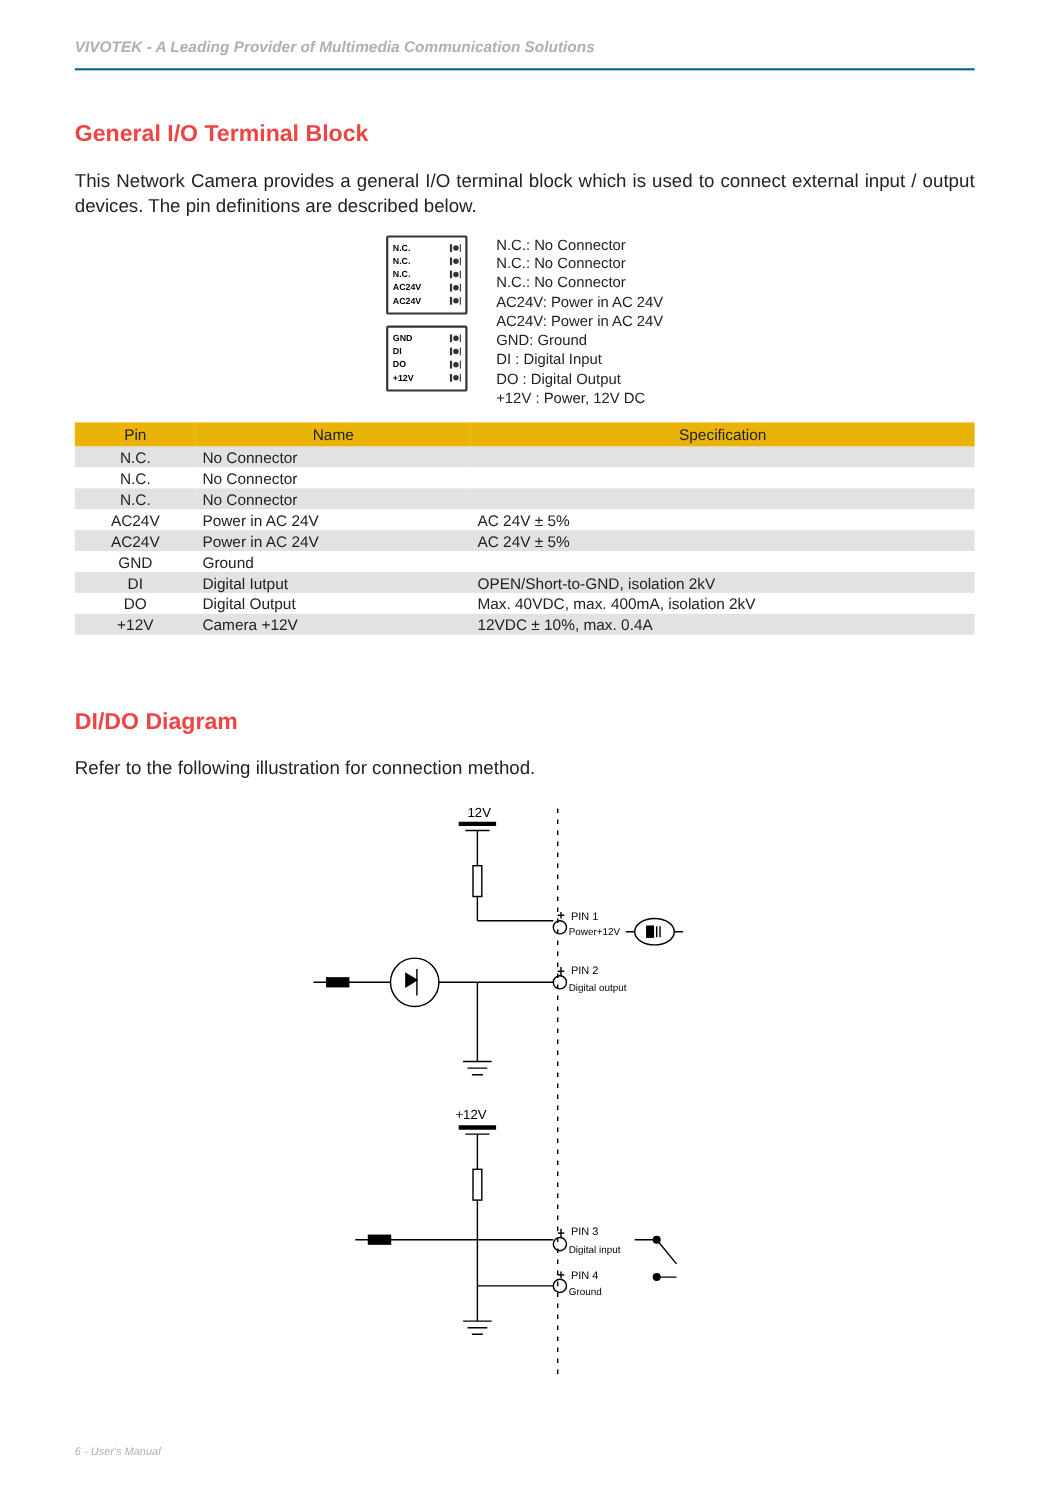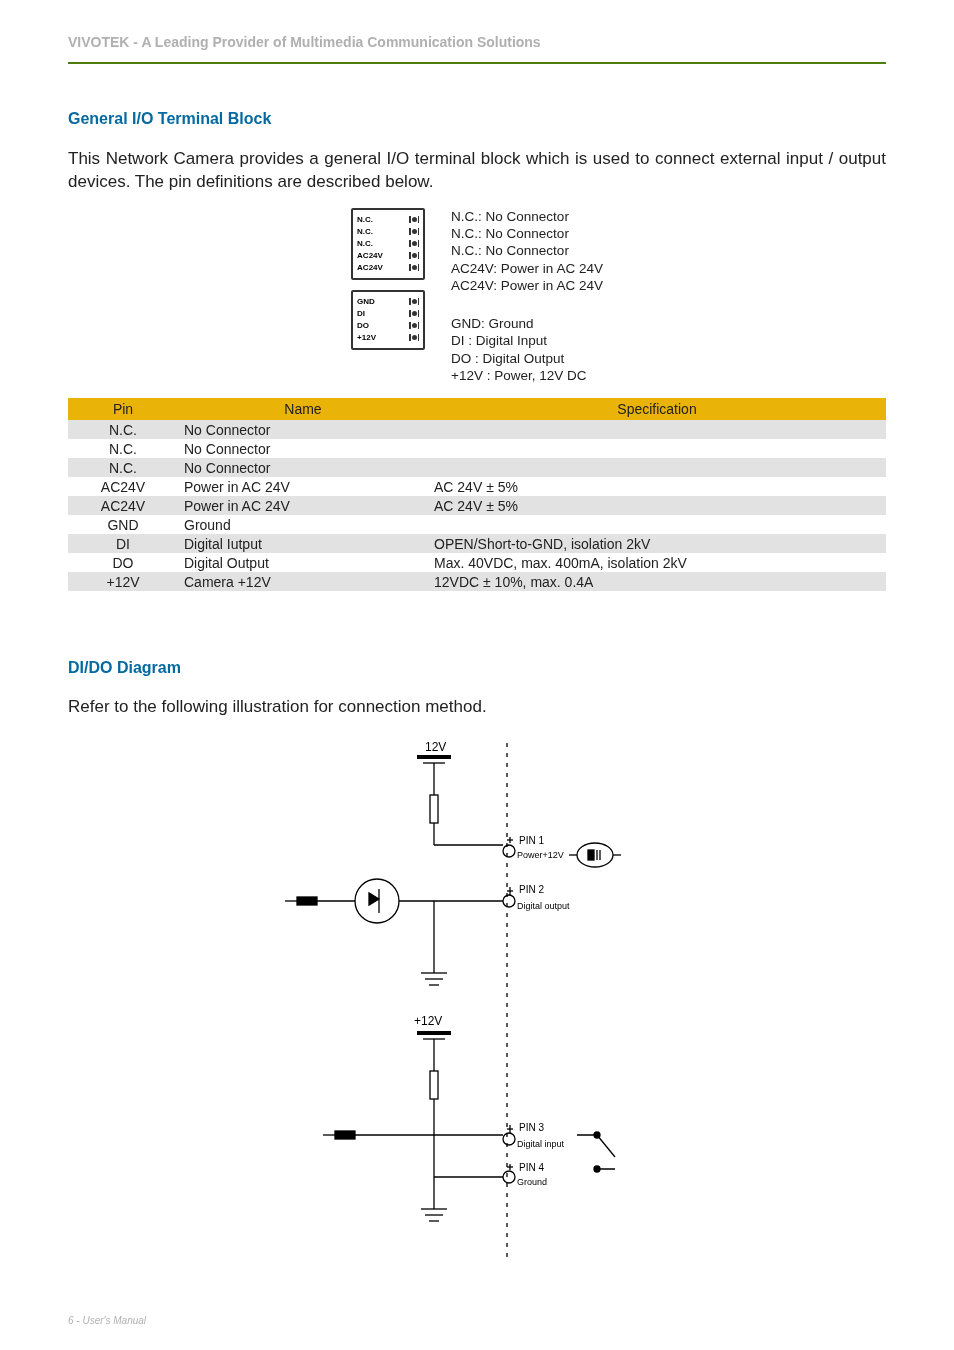--- a/index.html
+++ b/index.html
@@ -1,30 +1,30 @@
 <!DOCTYPE html>
 <html><head>
 <meta charset="utf-8">
 <style>
   * { box-sizing: border-box; margin: 0; padding: 0; }
   body { width: 954px; height: 1350px; font-family: Arial, Helvetica, sans-serif; background: #fff; position: relative; color: #000; }
   .page { padding: 28px 68px 0 68px; }
-  .header { color: #b0b0b0; font-weight: bold; font-size: 14px; padding: 6px 0 12px 0; border-bottom: 2px solid #4d7c0f; margin-bottom: 46px; }
-  .section-title { color: #0369a1; font-weight: bold; font-size: 16px; margin-bottom: 20px; font-family: Arial, sans-serif; }
+  .header { color: #b0b0b0; font-style: italic; font-weight: bold; font-size: 14px; padding: 6px 0 12px 0; border-bottom: 2px solid #0369a1; margin-bottom: 46px; }
+  .section-title { color: #ef4444; font-weight: bold; font-size: 21px; margin-bottom: 20px; font-family: Arial, sans-serif; }
   .intro { font-size: 17px; color: #222; text-align: justify; line-height: 1.35; margin-bottom: 14px; }
   .conn-area { display: flex; justify-content: center; gap: 26px; margin-bottom: 14px; }
   .conn-imgs { display: flex; flex-direction: column; gap: 10px; }
   .conn-box { width: 74px; border: 2px solid #333; border-radius: 2px; padding: 4px 4px; background: #fff; }
   .conn-row { display: flex; justify-content: space-between; align-items: center; font-size: 8px; font-weight: bold; font-family: Arial, sans-serif; line-height: 12px; }
   .conn-row .lbl { flex: 1; }
   .conn-row .hole { width: 10px; display: flex; align-items: center; justify-content: center; gap: 1px; }
   .conn-row .hole span { display: inline-block; width: 1.5px; height: 7px; background: #333; }
   .conn-row .hole .dot { width: 5px; height: 5px; background: #333; border-radius: 50%; }
   .conn-text { font-size: 13.5px; line-height: 1.28; color: #222; }
-  .conn-text .grp2 { margin-top: 21px; }
+  .conn-text .grp2 { margin-top: 1px; }
   table.pins { width: 100%; border-collapse: collapse; font-size: 14px; margin-top: 6px; }
   table.pins th { background: #eab308; color: #222; font-weight: normal; text-align: center; padding: 3px 6px; font-size: 14px; }
   table.pins th:nth-child(1) { width: 110px; }
   table.pins th:nth-child(2) { width: 250px; text-align: center; }
   table.pins td { padding: 1.5px 6px; text-align: left; color: #222; }
   table.pins td:first-child { text-align: center; }
   table.pins tr.odd td { background: #e2e2e2; }
   table.pins tr.even td { background: #fff; }
   .dido-section { margin-top: 68px; }
   .dido-intro { font-size: 17px; color: #222; margin-bottom: 20px; }

